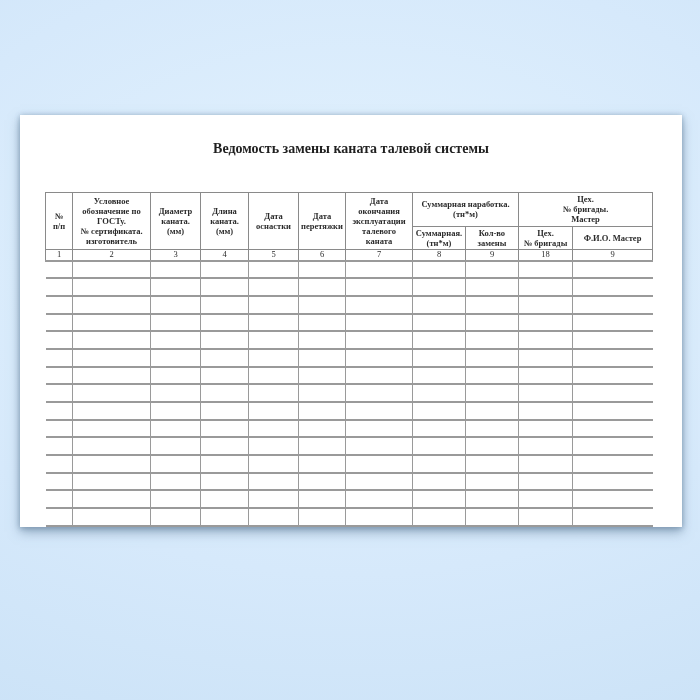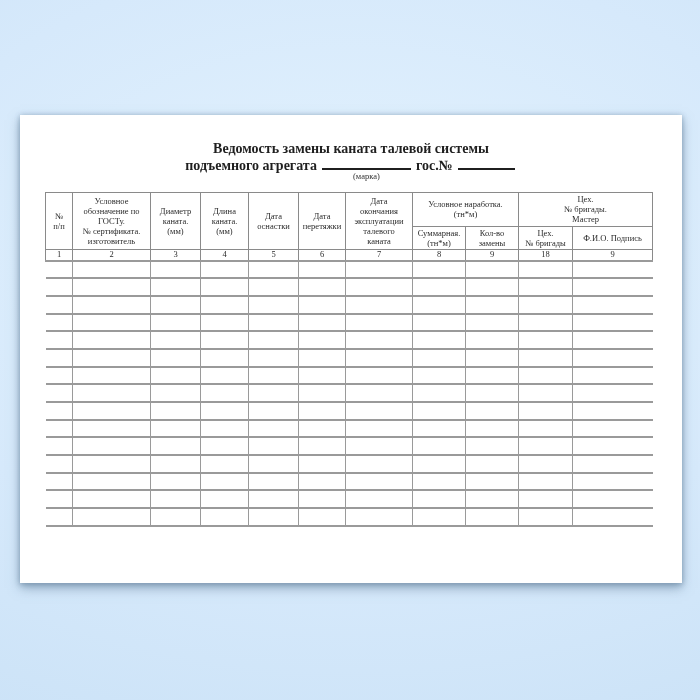--- a/index.html
+++ b/index.html
@@ -7,21 +7,21 @@
     --paper:#ffffff; --line:#9a9a9a; --line-dark:#8a8a8a; --ink:#1f1f1f;
   }
   *{box-sizing:border-box; margin:0; padding:0;}
   html,body{width:700px; height:700px; overflow:hidden;}
   body{
     font-family:"Liberation Serif","DejaVu Serif",serif;
     background:radial-gradient(ellipse 120% 80% at 50% 38%, var(--bg-light) 0%, var(--bg) 55%, var(--bg-dark) 100%);
     position:relative;
   }
   .sheet{
-    position:absolute; left:20px; top:115px; width:662px; height:468px;
+    position:absolute; left:20px; top:115px; width:662px; height:412px;
     background:var(--paper);
     box-shadow:0 5px 11px rgba(93,122,150,.55), 0 2px 5px rgba(93,122,150,.35), 0 0 5px rgba(93,122,150,.25);
   }
   .title-block{
     position:absolute; top:26px; left:0; right:0;
     text-align:center; color:var(--ink);
     font-weight:bold; font-size:14px; line-height:16px;
   }
   .title-line2{margin-top:1px; white-space:nowrap;}
   .blank{
@@ -36,21 +36,21 @@
     position:absolute; top:14px; left:50%; transform:translateX(-50%);
     font-weight:normal; font-size:8.5px; line-height:9px; color:#333;
   }
   table.form{
     position:absolute; left:25px; top:77px;
     border-collapse:collapse; table-layout:fixed; width:607px;
     color:#2b2b2b;
   }
   table.form th{
     border:1px solid var(--line-dark);
-    font-weight:normal; font-size:8.5px; line-height:10.2px;
+    font-weight:bold; font-size:8.5px; line-height:10.2px;
     text-align:center; vertical-align:middle;
     white-space:pre-line; padding:1px 0;
   }
   tr.hdr-top th{height:27px;}
   tr.hdr-sub th{height:22px;}
   tr.nums td{
     border:1px solid var(--line-dark); border-bottom:2px solid var(--line);
     font-size:8.5px; height:11px; text-align:center; vertical-align:middle; line-height:9px;
   }
   tbody.grid td{
@@ -61,21 +61,20 @@
   tbody.grid td:last-child{border-right:none;}
   tbody.grid td:first-child{border-left:none;}
 </style>
 </head>
 <body>
 
 <div class="sheet">
 
   <div class="title-block">
     <div>Ведомость замены каната талевой системы</div>
-    <div class="title-line2"><span>подъемного агрегата</span><span class="blank-wrap"><span class="blank blank1"></span><span class="blank-caption">(марка)</span></span><span>гос.№</span><span class="blank blank2"></span></div>
   </div>
 
   <table class="form">
     <colgroup>
         <col style="width: 27px;">
         <col style="width: 78px;">
         <col style="width: 50px;">
         <col style="width: 48px;">
         <col style="width: 50px;">
         <col style="width: 47px;">
@@ -102,34 +101,34 @@
 (мм)</th>
         <th rowspan="2">Дата
 оснастки</th>
         <th rowspan="2">Дата
 перетяжки</th>
         <th rowspan="2">Дата
 окончания
 эксплуатации
 талевого
 каната</th>
-        <th colspan="2">Условное наработка.
+        <th colspan="2">Суммарная наработка.
 (тн*м)</th>
         <th colspan="2">Цех.
 № бригады.
 Мастер</th>
       </tr>
       <tr class="hdr-sub">
         <th>Суммарная.
 (тн*м)</th>
         <th>Кол-во
 замены</th>
         <th>Цех.
 № бригады</th>
-        <th>Ф.И.О. Подпись</th>
+        <th>Ф.И.О. Мастер</th>
       </tr>
       <tr class="nums">
         <td>1</td>
         <td>2</td>
         <td>3</td>
         <td>4</td>
         <td>5</td>
         <td>6</td>
         <td>7</td>
         <td>8</td>

